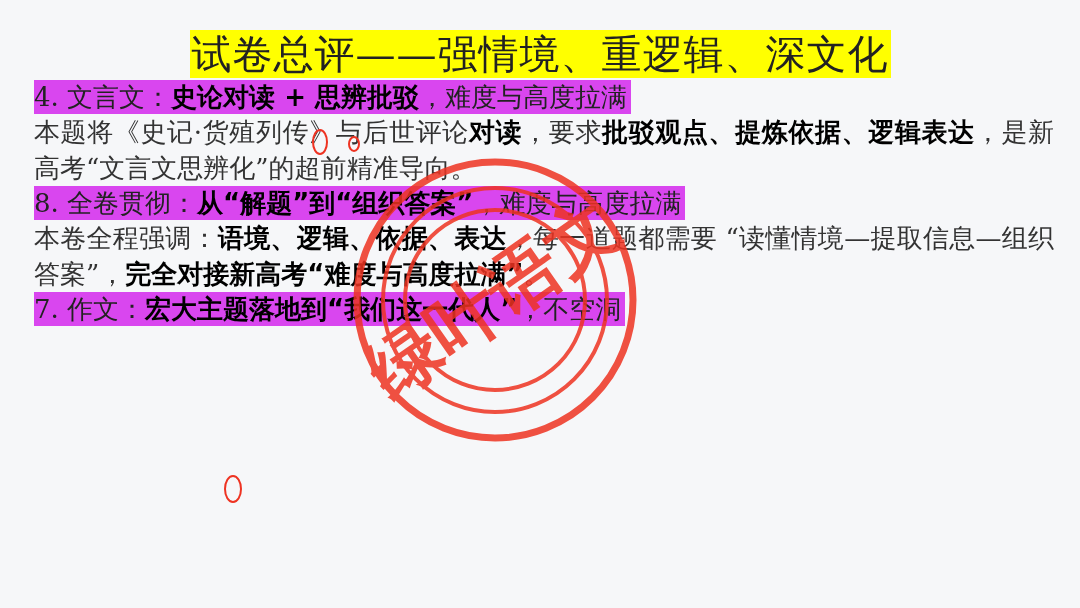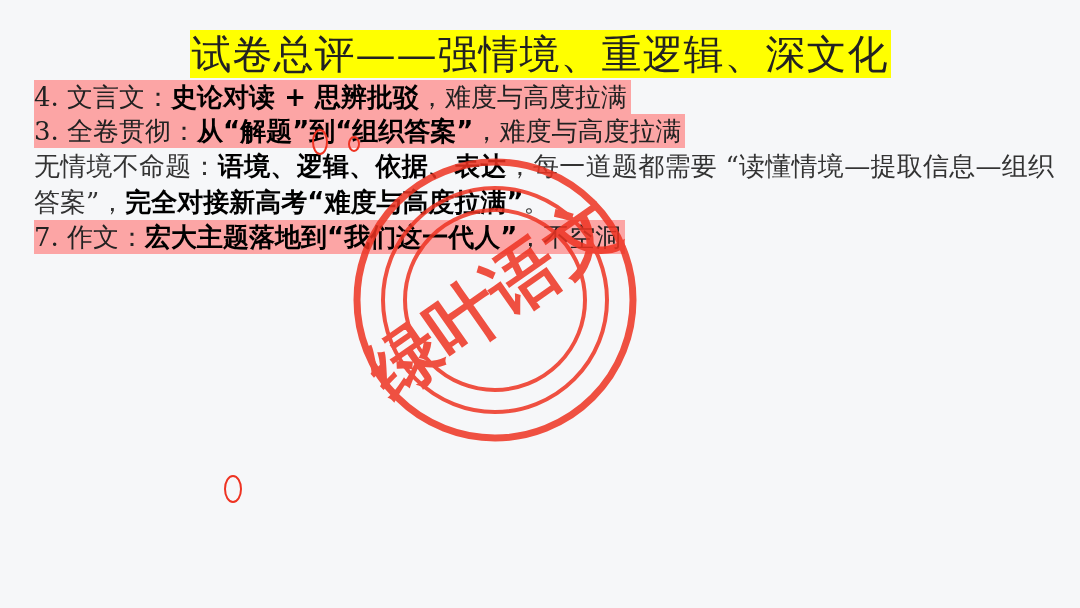--- a/index.html
+++ b/index.html
@@ -12,21 +12,21 @@
   }
   .slide { position: absolute; left: 0; top: 0; width: 1052px; height: 608px; }
   .title-wrap { position: absolute; top: 30px; left: 0; width: 1080px; text-align: center; }
   .title {
     display: inline-block; background: #ffff00;
     font-size: 40px; line-height: 48px; padding: 0 2px;
     font-weight: normal; color: #222; letter-spacing: 1px;
   }
   .content { position: absolute; left: 34px; top: 80px; width: 1020px; }
   .heading {
-    display: inline-block; background: #fca5a5;
+    display: inline-block; background: #d946ef;
     font-size: 26px; line-height: 34px; height: 34px;
     padding-right: 4px; white-space: nowrap; color: #222;
   }
   .heading b { font-family: "DejaVu Sans", "Liberation Sans", sans-serif; font-weight: bold; color: #000; }
   .para {
     font-size: 26px; line-height: 36px; text-align: justify;
     color: #333; margin: 0 0 0 0;
   }
   .para b { font-family: "DejaVu Sans", "Liberation Sans", sans-serif; font-weight: bold; color: #000; }
   .block { margin-bottom: 0; }
@@ -40,28 +40,29 @@
 
 <div class="slide">
   <div class="title-wrap">
     <h1 class="title" style="margin:0;">试卷总评——强情境、重逻辑、深文化</h1>
   </div>
 
   <div class="content">
 
     <div class="block">
       <div class="heading"><span>4. 文言文：</span><b>史论对读 + 思辨批驳</b><span>，难度与高度拉满</span></div>
+      <p class="para"><span>本题将《史记·货殖列传》与后世评论</span><b>对读</b><span>，要求</span><b>批驳观点、提炼依据、逻辑表达</b><span>，是新高考“文言文思辨化”的超前精准导向。</span></p>
     </div>
 
     <div class="block">
     </div>
 
     <div class="block">
-      <div class="heading"><span>3. 全卷贯彻：</span><b>从“解题”到“组织答案”</b><span>，难度与高度拉满</span></div>
-      <p class="para"><span>无情境不命题：</span><b>语境、逻辑、依据、表达</b><span>，每一道题都需要 “读懂情境—提取信息—组织答案”，</span><b>完全对接新高考“难度与高度拉满”</b><span>。</span></p>
+      <div class="heading"><span>8. 全卷贯彻：</span><b>从“解题”到“组织答案”</b><span>，难度与高度拉满</span></div>
+      <p class="para"><span>本卷全程强调：</span><b>语境、逻辑、依据、表达</b><span>，每一道题都需要 “读懂情境—提取信息—组织答案”，</span><b>完全对接新高考“难度与高度拉满”</b><span>。</span></p>
     </div>
 
     <div class="block">
       <div class="heading"><span>7. 作文：</span><b>宏大主题落地到“我们这一代人”</b><span>，不空洞</span></div>
     </div>
   </div>
 
   <svg class="stamp" viewBox="0 0 300 300">
     <g fill="none" stroke="#ee3322" stroke-width="7">
       <circle cx="150" cy="150" r="138"></circle>

